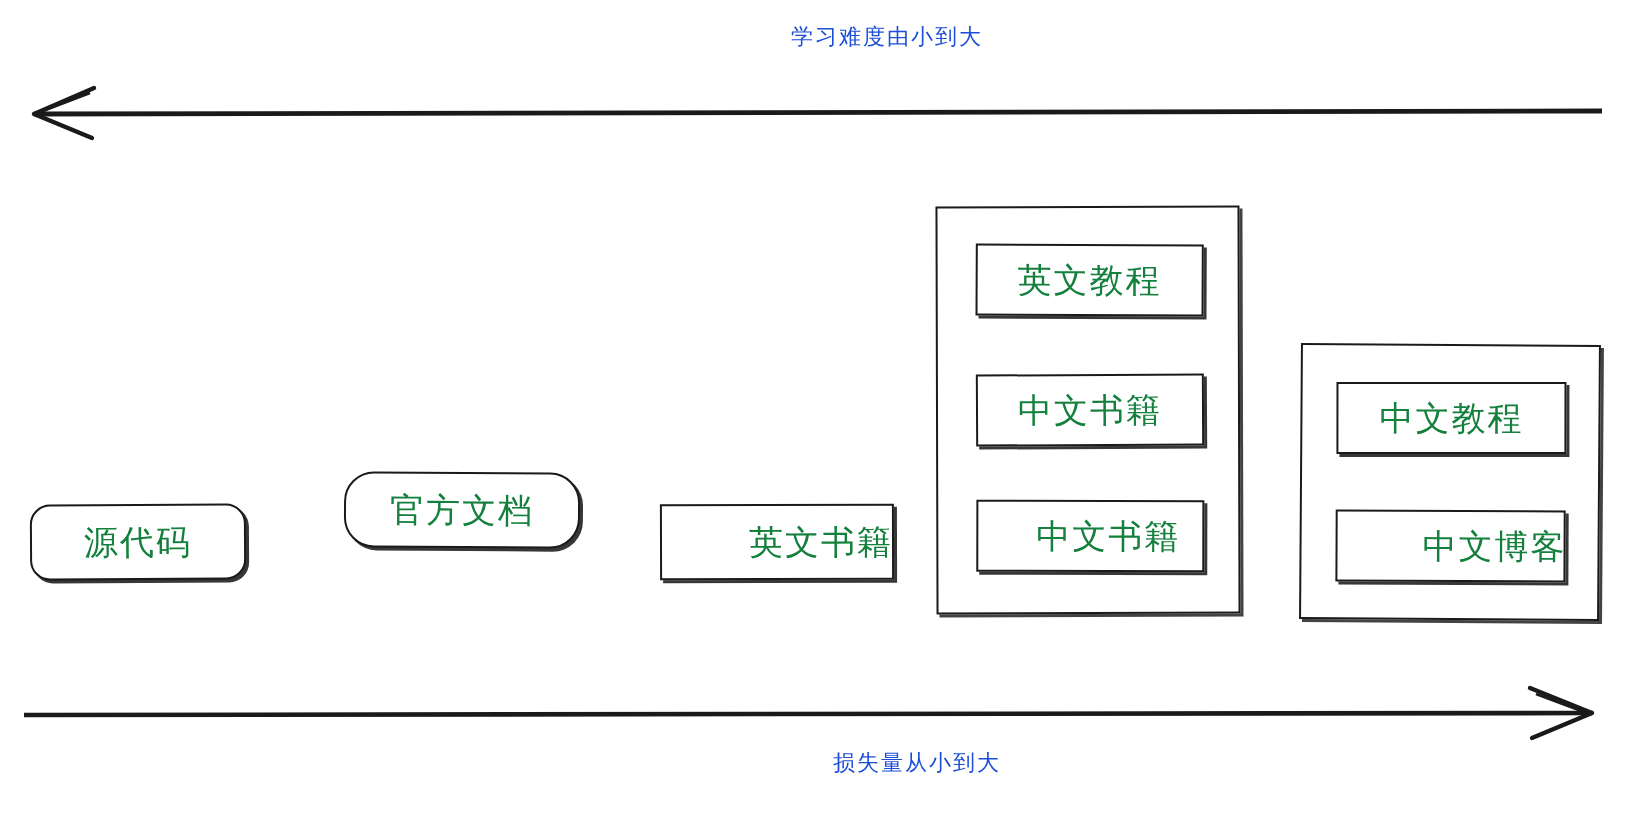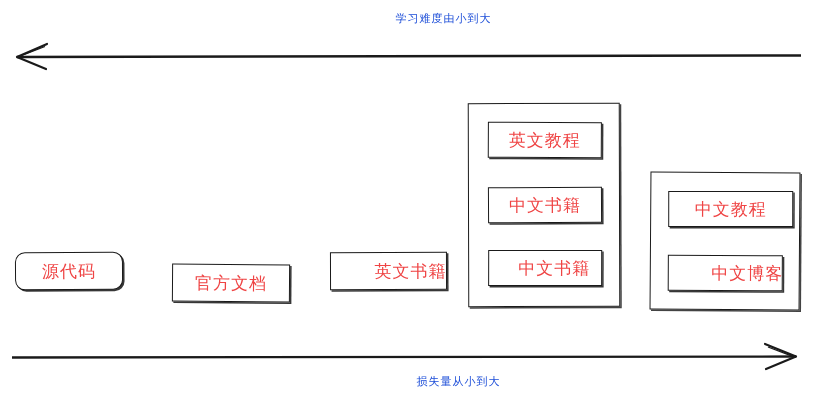--- a/index.html
+++ b/index.html
@@ -49,21 +49,21 @@
   }
   .node-box {
     position: absolute;
     box-sizing: border-box;
     background: #ffffff;
     border: 1.6px solid #1a1a1a;
     display: flex;
     align-items: center;
     justify-content: center;
     font-size: 17px;
-    color: #ef4444;
+    color: #15803d;
     letter-spacing: 1px;
     white-space: nowrap;
     box-shadow: 1.5px 1.5px 0 rgba(20,20,20,0.85);
   }
   .group-box {
     position: absolute;
     box-sizing: border-box;
     background: #ffffff;
     border: 1.7px solid #1a1a1a;
     box-shadow: 1.5px 1.5px 0 rgba(20,20,20,0.8);
@@ -95,42 +95,42 @@
   </svg>
 
   <div class="axis-label" id="top-axis-label">学习难度由小到大</div>
 
   <div class="axis-label" id="bottom-axis-label">损失量从小到大</div>
 
   <div class="node-box skew-a" style="left:15px; top:252px; width:108px; height:38px;border-radius:10px;">
     <span>源代码</span>
   </div>
 
-  <div class="node-box skew-b" style="left:172px; top:264px; width:118px; height:38px;">
+  <div class="node-box skew-b" style="left:172px; top:236px; width:118px; height:38px;border-radius:15px;">
     <span>官方文档</span>
   </div>
 
   <div class="node-box skew-c" style="left:330px; top:252px; width:117px; height:38px;padding-left:44px;">
     <span>英文书籍</span>
   </div>
 
   <div class="group-box skew-c" style="left:468px; top:103px; width:152px; height:204px;">
     <div class="node-box skew-b" style="left:19px; top:18px; width:114px; height:36px;">
       <span>英文教程</span>
     </div>
     <div class="node-box skew-c" style="left:19px; top:83px; width:114px; height:36px;">
       <span>中文书籍</span>
     </div>
     <div class="node-box skew-d" style="left:19px; top:146px; width:114px; height:36px;">
       <span>中文书籍</span>
     </div>
   </div>
 
   <div class="group-box skew-b" style="left:650px; top:172px; width:150px; height:138px;">
-    <div class="node-box skew-a" style="left:17px; top:18px; width:125px; height:36px;">
+    <div class="node-box skew-a" style="left:17px; top:18px; width:115px; height:36px;">
       <span>中文教程</span>
     </div>
     <div class="node-box skew-c" style="left:17px; top:82px; width:115px; height:36px;padding-left:44px;">
       <span>中文博客</span>
     </div>
   </div>
 
 </div>
 
 </body></html>

